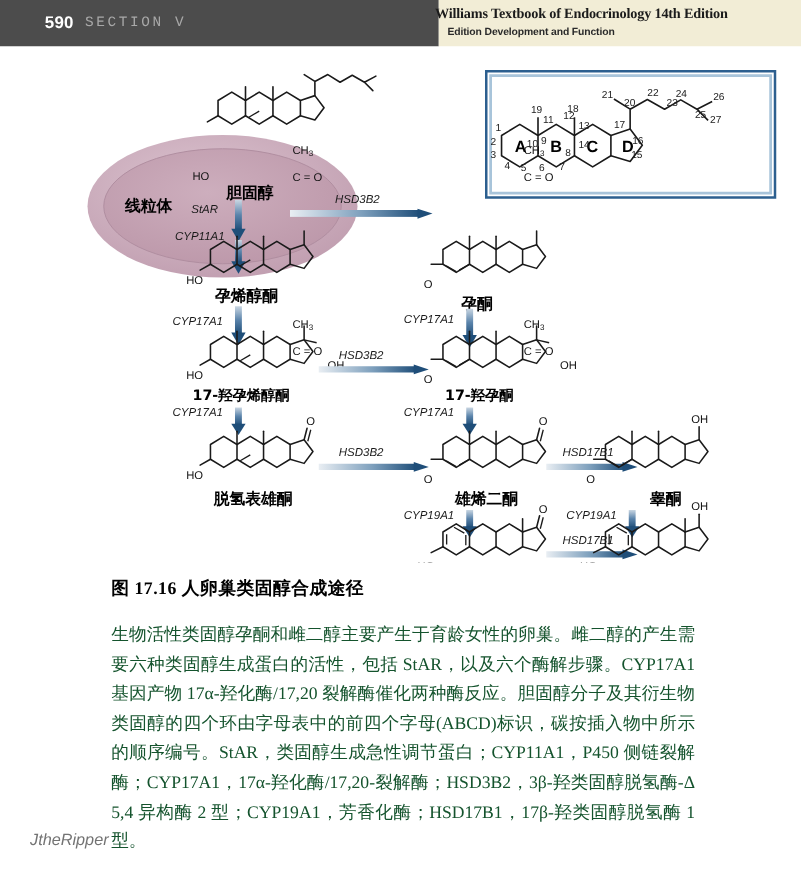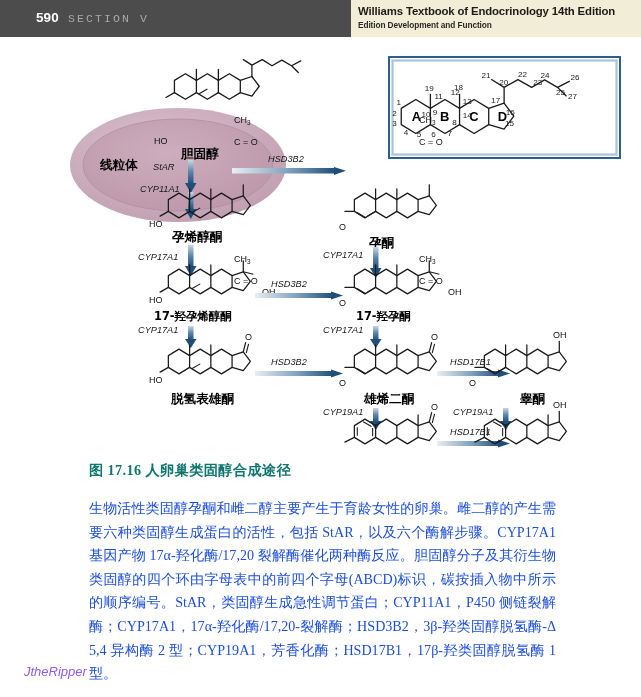--- a/index.html
+++ b/index.html
@@ -9,42 +9,42 @@
   
   #running-head{position:absolute;left:0;top:0;width:604px;height:37px;}
   .hd-dark{position:absolute;left:0;top:0;width:351px;height:37px;background:#4c4c4c;}
   .hd-cream{position:absolute;left:351px;top:0;width:290px;height:37px;background:#f2edd6;}
   .hd-page{position:absolute;left:19px;top:10px;width:40px;text-align:right;
            font-family:"Liberation Sans","DejaVu Sans",sans-serif;font-weight:bold;
            font-size:13.5px;color:#ffffff;letter-spacing:.2px;}
   .hd-section{position:absolute;left:68px;top:12px;
            font-family:Liberation Mono, monospace;
            font-size:11.5px;color:#a8a8a8;letter-spacing:2.1px;}
-  .hd-title{position:absolute;left:358px;top:5px;
-           font-family:Liberation Sans, sans-serif;font-weight:bold;
+  .hd-title{position:absolute;left:348px;top:5px;
+           font-family:Liberation Serif, serif;font-weight:bold;
            font-size:11.4px;color:#1b1b1b;letter-spacing:-0.15px;white-space:nowrap;}
   .hd-sub{position:absolute;left:358px;top:20px;
            font-family:"Liberation Sans","DejaVu Sans",sans-serif;font-weight:bold;
            font-size:8.3px;color:#2a2a2a;letter-spacing:-0.1px;white-space:nowrap;}
 
   
   #figure{position:absolute;left:0;top:40px;width:641px;height:410px;}
   #figure svg{display:block;}
 
   
   #caption-title{position:absolute;left:89px;top:461px;width:470px;
-       font-weight:bold;font-size:14.2px;letter-spacing:.4px;color:#0f766e;font-family:Liberation Serif, serif;}
+       font-weight:bold;font-size:14.2px;letter-spacing:.4px;color:#000000;font-family:Liberation Serif, serif;}
   #body-text{position:absolute;left:89px;top:497px;width:467px;
        font-size:14.1px;line-height:23.6px;text-align:justify;
-       text-justify:inter-ideograph;color:#1d4ed8;letter-spacing:0px;}
+       text-justify:inter-ideograph;color:#14532d;letter-spacing:0px;}
   #body-text p{margin:0;text-indent:0;}
 
   #watermark{position:absolute;left:24px;top:664px;
        font-family:"Liberation Sans","DejaVu Sans",sans-serif;
-       font-style:italic;font-size:13px;color:#8b5cf6;}
+       font-style:italic;font-size:13px;color:#737373;}
 
   
   .enz{font-family:"Liberation Sans","DejaVu Sans",sans-serif;font-style:italic;
        font-size:9.2px;fill:#1a1a1a;}
   .cmpd{font-family:"DejaVu Sans","Liberation Sans",sans-serif;font-weight:bold;
        font-size:12.6px;fill:#000;}
   .cmpd-s{font-family:"DejaVu Sans","Liberation Sans",sans-serif;font-weight:bold;
        font-size:11.4px;fill:#000;}
   .atom{font-family:"Liberation Sans","DejaVu Sans",sans-serif;font-size:9px;fill:#111;}
   .inum{font-family:"Liberation Sans","DejaVu Sans",sans-serif;font-size:5px;fill:#222;}

